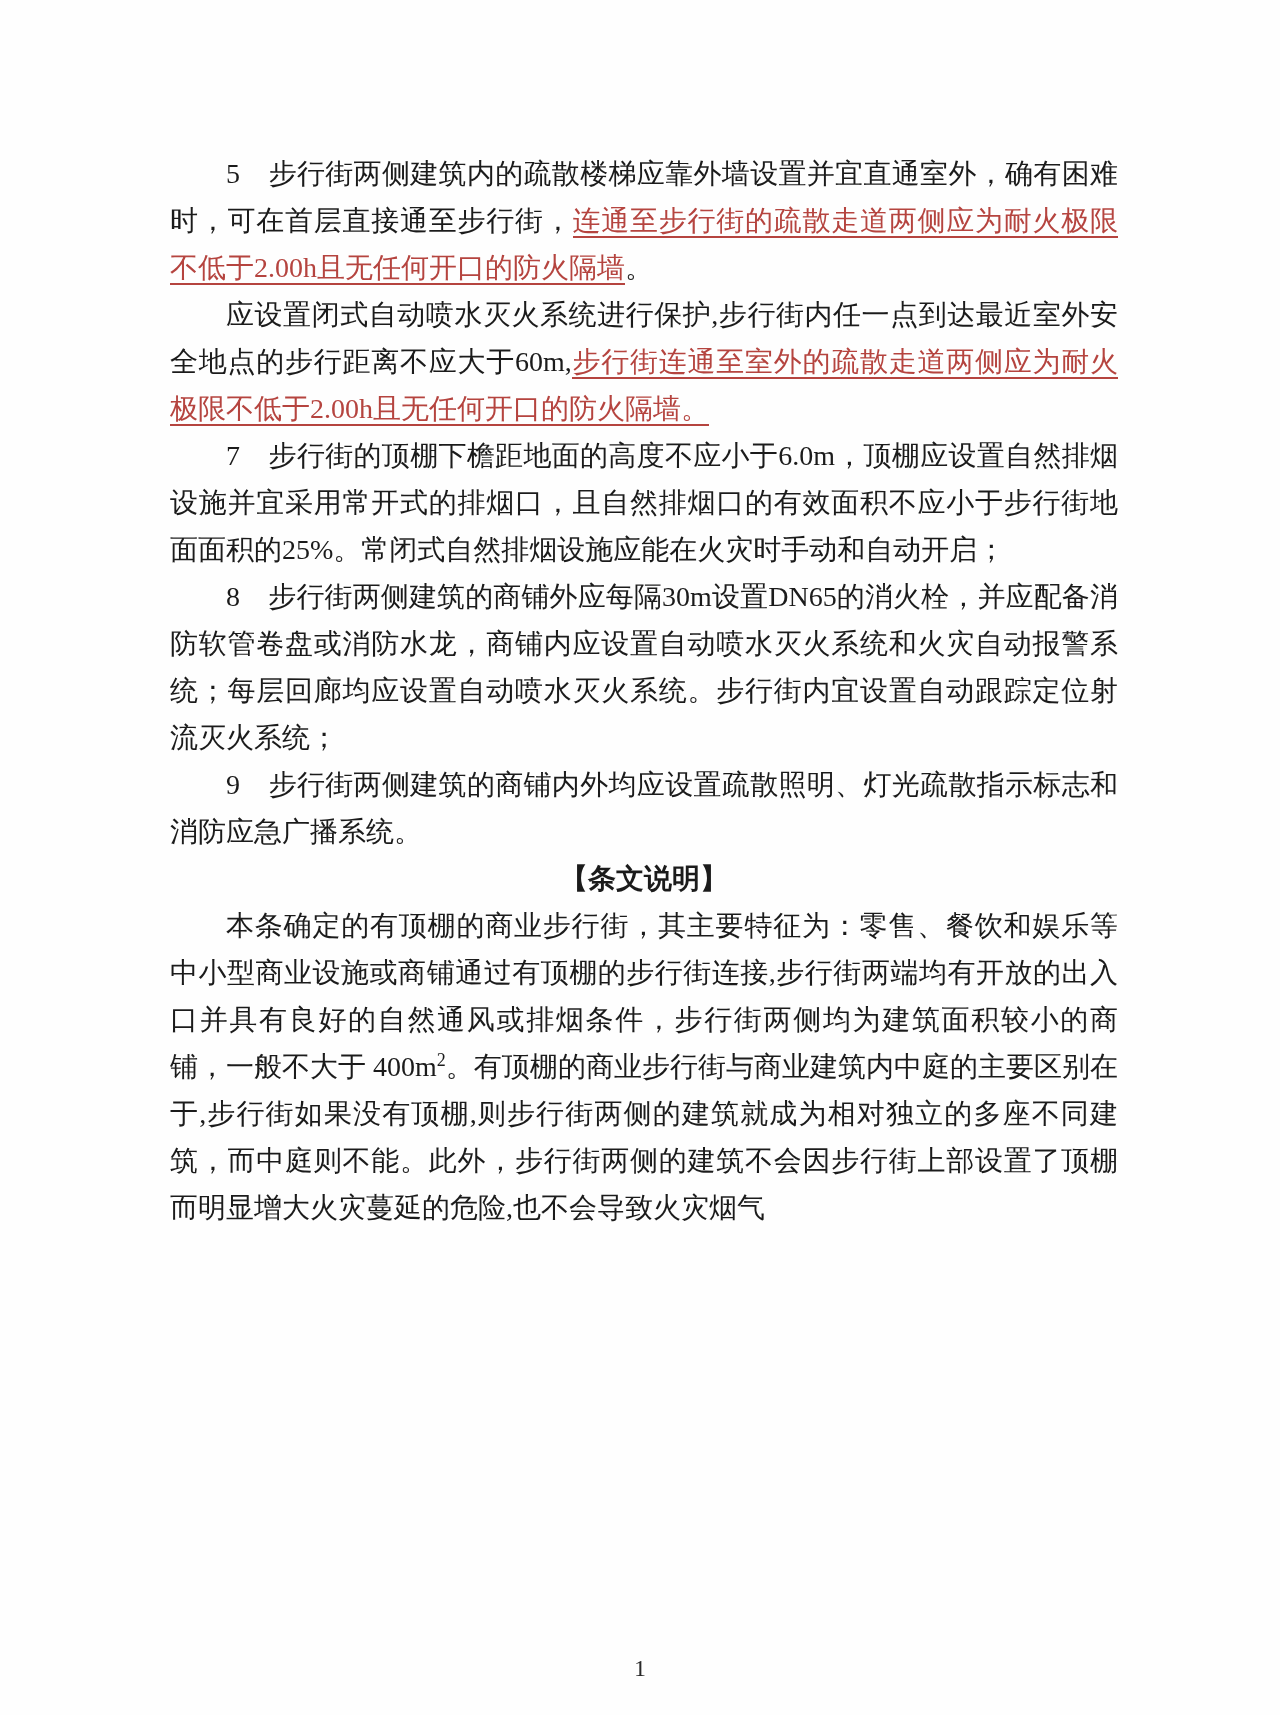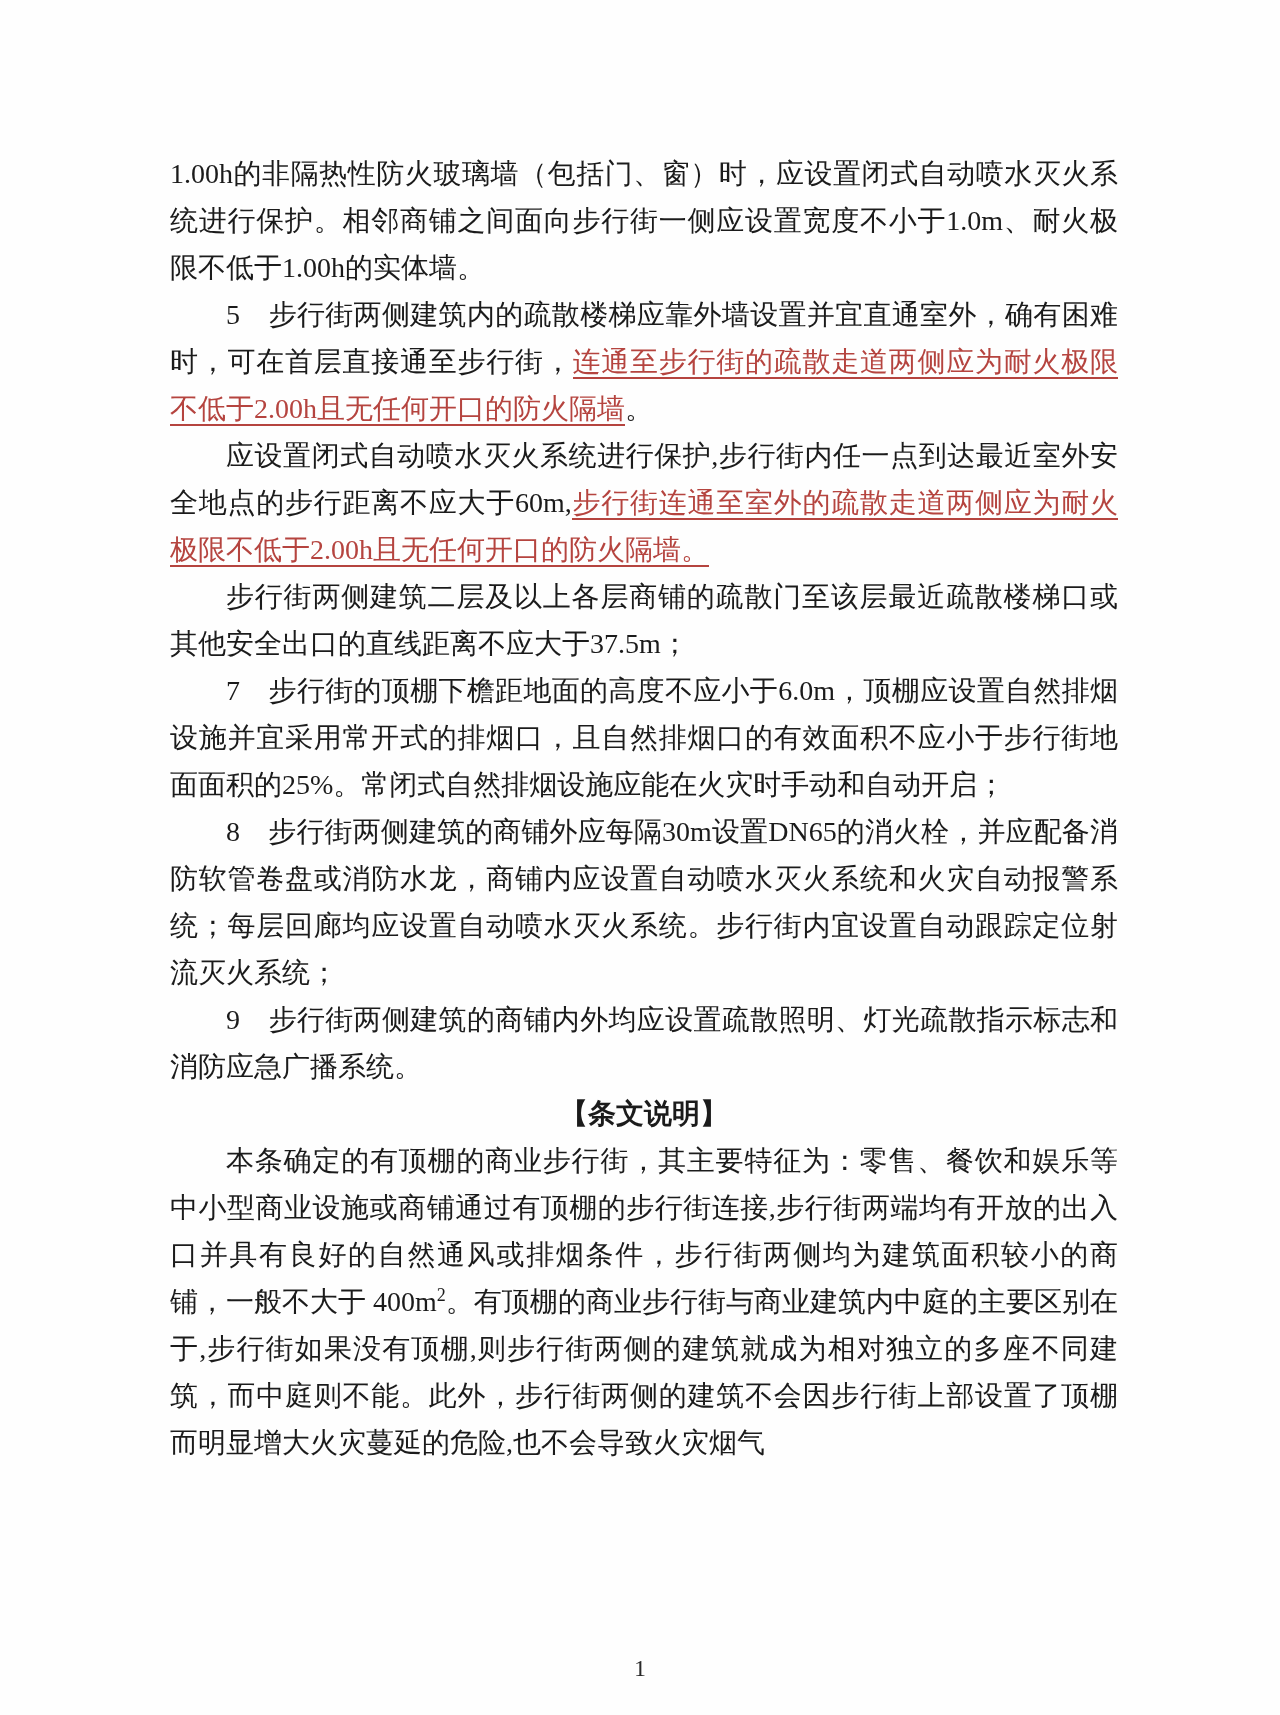--- a/index.html
+++ b/index.html
@@ -53,28 +53,26 @@
     font-size: 24px;
     color: #2a2a2a;
   }
 </style>
 </head>
 <body>
 
 <div class="page">
   <div class="content">
 
-    <p class="para"><span>1.00h的非隔热性防火玻璃墙（包括门、窗）时，应设置闭式自动喷水灭火系统进行保护。相邻商铺之间面向步行街一侧应设置宽度不小于1.0m、耐火极限不低于1.00h的实体墙。</span></p>
 
 
     <p class="para indent"><span>5　步行街两侧建筑内的疏散楼梯应靠外墙设置并宜直通室外，确有困难时，可在首层直接通至步行街，</span><span class="revision">连通至步行街的疏散走道两侧应为耐火极限不低于2.00h且无任何开口的防火隔墙</span><span>。</span></p>
 
     <p class="para indent"><span>应设置闭式自动喷水灭火系统进行保护,步行街内任一点到达最近室外安全地点的步行距离不应大于60m,</span><span class="revision">步行街连通至室外的疏散走道两侧应为耐火极限不低于2.00h且无任何开口的防火隔墙。</span></p>
 
-    <p class="para indent"><span>步行街两侧建筑二层及以上各层商铺的疏散门至该层最近疏散楼梯口或其他安全出口的直线距离不应大于37.5m；</span></p>
 
 
     <p class="para indent"><span>7　步行街的顶棚下檐距地面的高度不应小于6.0m，顶棚应设置自然排烟设施并宜采用常开式的排烟口，且自然排烟口的有效面积不应小于步行街地面面积的25%。常闭式自然排烟设施应能在火灾时手动和自动开启；</span></p>
 
     <p class="para indent"><span>8　步行街两侧建筑的商铺外应每隔30m设置DN65的消火栓，并应配备消防软管卷盘或消防水龙，商铺内应设置自动喷水灭火系统和火灾自动报警系统；每层回廊均应设置自动喷水灭火系统。步行街内宜设置自动跟踪定位射流灭火系统；</span></p>
 
     <p class="para indent"><span>9　步行街两侧建筑的商铺内外均应设置疏散照明、灯光疏散指示标志和消防应急广播系统。</span></p>
 
     <p class="para heading"><span>【条文说明】</span></p>
 

